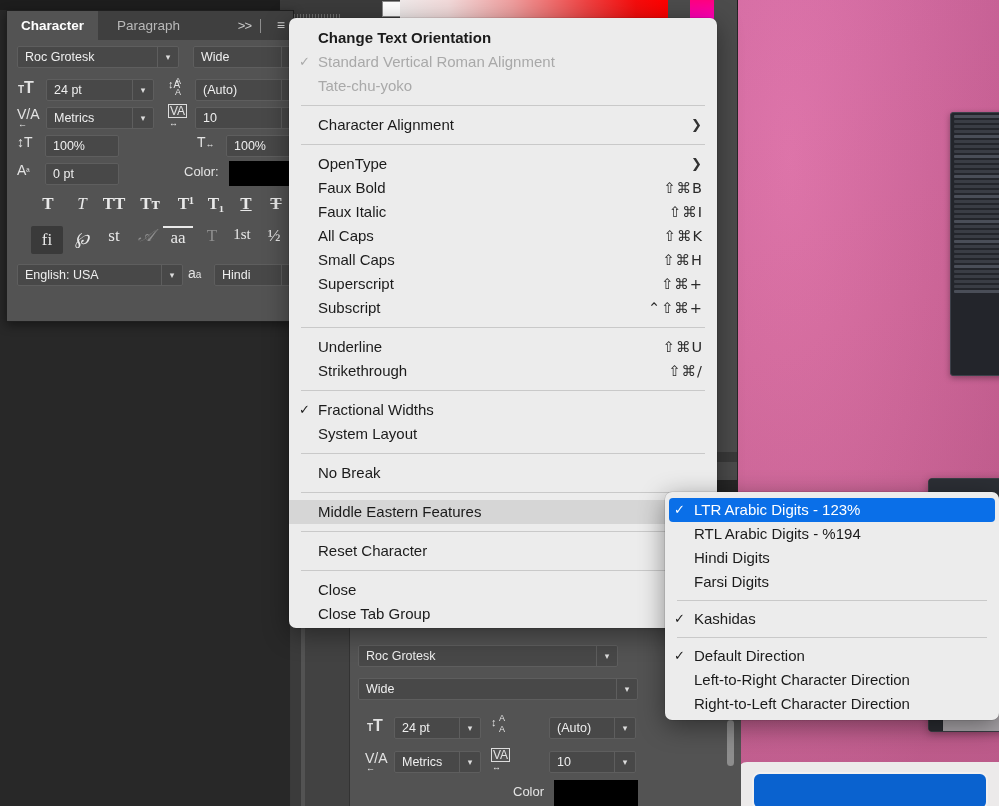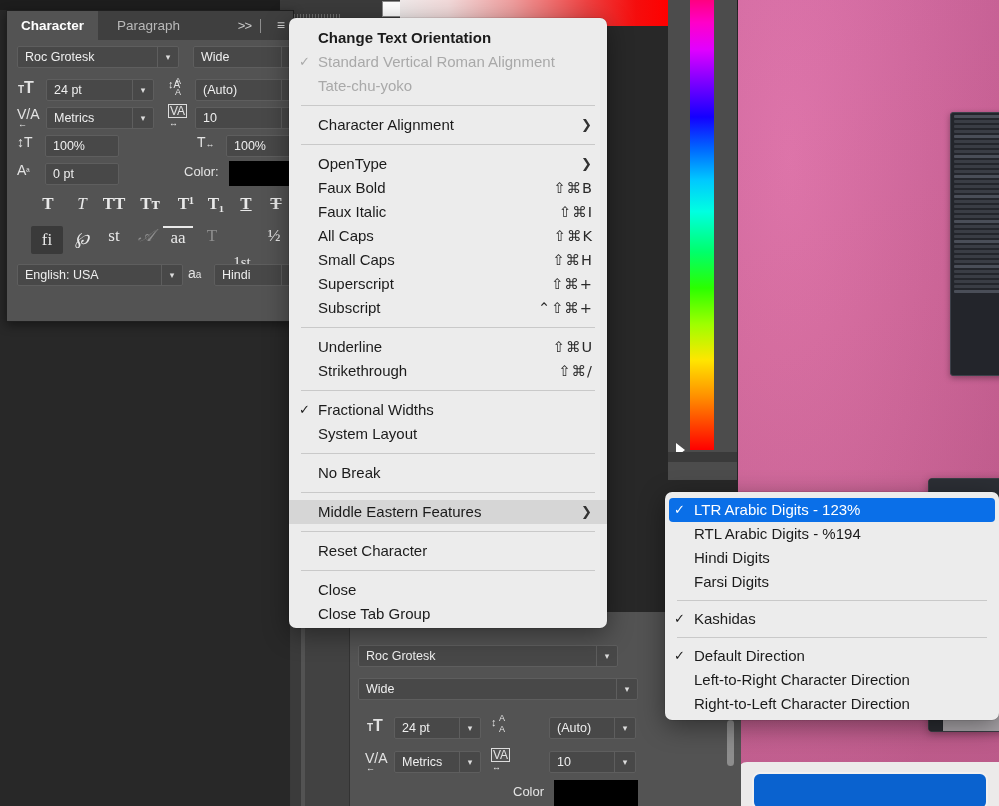--- a/index.html
+++ b/index.html
@@ -97,21 +97,21 @@
   #char-panel2{left:290px;top:612px;width:450px;height:194px;background:#535353;
     border-left:1px solid #3a3a3a;}
   #cp2-railA{position:absolute;left:0;top:0;width:10px;height:194px;background:#3b3b3b;}
   #cp2-railB{position:absolute;left:14px;top:0;width:44px;height:194px;background:#424242;
     border-right:1px solid #333;}
   #cp2-title{position:absolute;left:72px;top:4px;color:#cfcfcf;font-size:12px;}
   #cp2-scroll{position:absolute;left:436px;top:108px;width:7px;height:46px;
     background:#8d8d8d;border-radius:4px;}
 
   
-  #ctx-menu{left:289px;top:18px;width:318px;height:610px;
+  #ctx-menu{left:289px;top:18px;width:428px;height:610px;
     background:#ececec;border-radius:7px;
     box-shadow:0 6px 26px rgba(0,0,0,.42), 0 0 0 .5px rgba(0,0,0,.16);
     overflow:hidden;padding-top:8px;box-sizing:border-box;}
   .mi{position:relative;height:24px;line-height:24px;padding:0 14px 0 29px;
     font-size:15px;color:#1b1b1b;white-space:nowrap;}
   .mi.bold{font-weight:bold;}
   .mi.disabled{color:#a9a9a9;}
   .mi.hl{background:#d6d6d6;}
   .mi .chk{position:absolute;left:10px;top:0;font-size:13px;}
   .mi .key{position:absolute;right:14px;top:0;font-size:14.5px;color:#2a2a2a;
@@ -298,21 +298,21 @@
       <span style="left:226px;width:26px;font-weight:bold;text-decoration:underline;">T</span>
       <span style="left:256px;width:26px;font-weight:bold;text-decoration:line-through;">T</span>
     </div>
     <div class="glyphrow" style="top:186px;padding-left:17px;">
       <span class="sel" style="left:24px;width:32px;height:28px;line-height:28px;">fi</span>
       <span style="left:62px;width:26px;font-style:italic;">℘</span>
       <span style="left:94px;width:26px;font-family:Liberation Serif, serif;">st</span>
       <span class="dim" style="left:126px;width:26px;font-style:italic;">𝒜</span>
       <span style="left:156px;width:30px;border-top:2px solid #e9e9e9;">aa</span>
       <span class="dim" style="left:192px;width:26px;">T</span>
-      <span style="left:220px;width:30px;font-size:15px;margin-top:28px;">1st</span>
+      <span style="left:220px;width:30px;font-size:15px;">1st</span>
       <span style="left:254px;width:26px;">½</span>
     </div>
 
     <div class="fld" style="left:10px;top:224px;width:166px;">
       <span class="txt">English: USA</span>
       <span class="caret">▾</span>
     </div>
     <span class="gicon" style="left:181px;top:225px;font-size:14px;">a<span style="font-size:10px;">a</span></span>
     <div class="fld" style="left:207px;top:224px;width:89px;">
       <span class="txt">Hindi</span>

